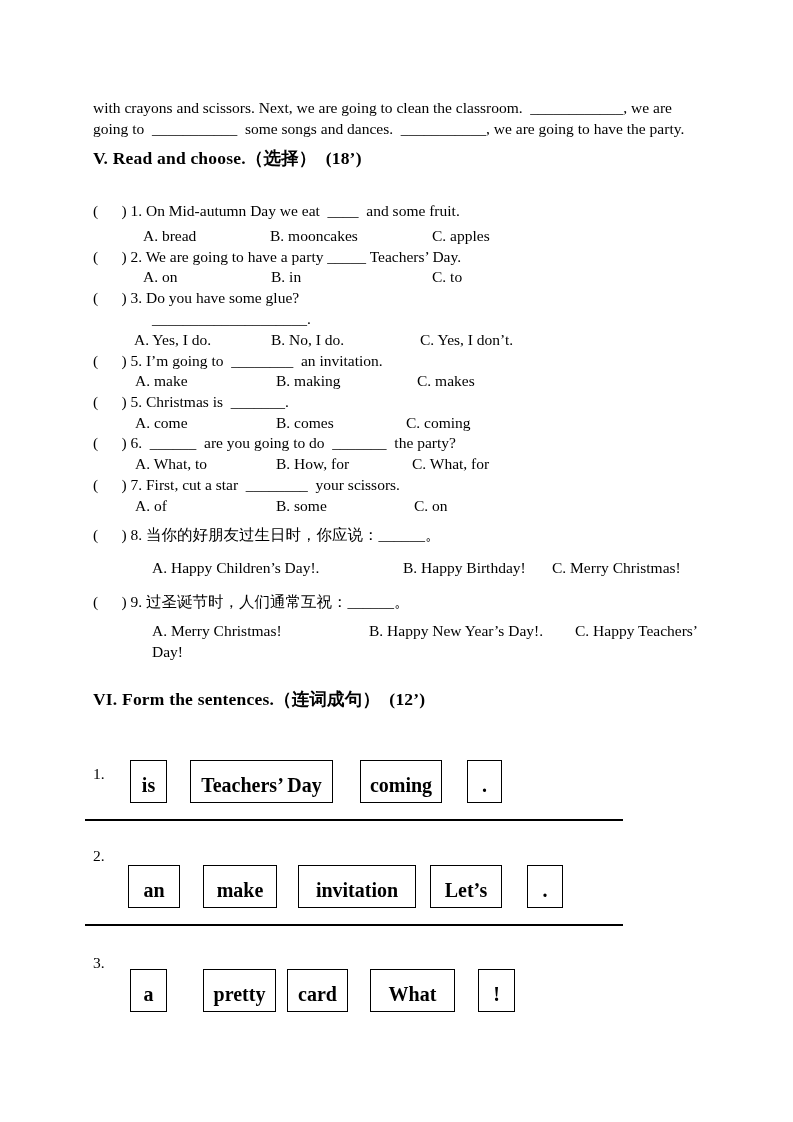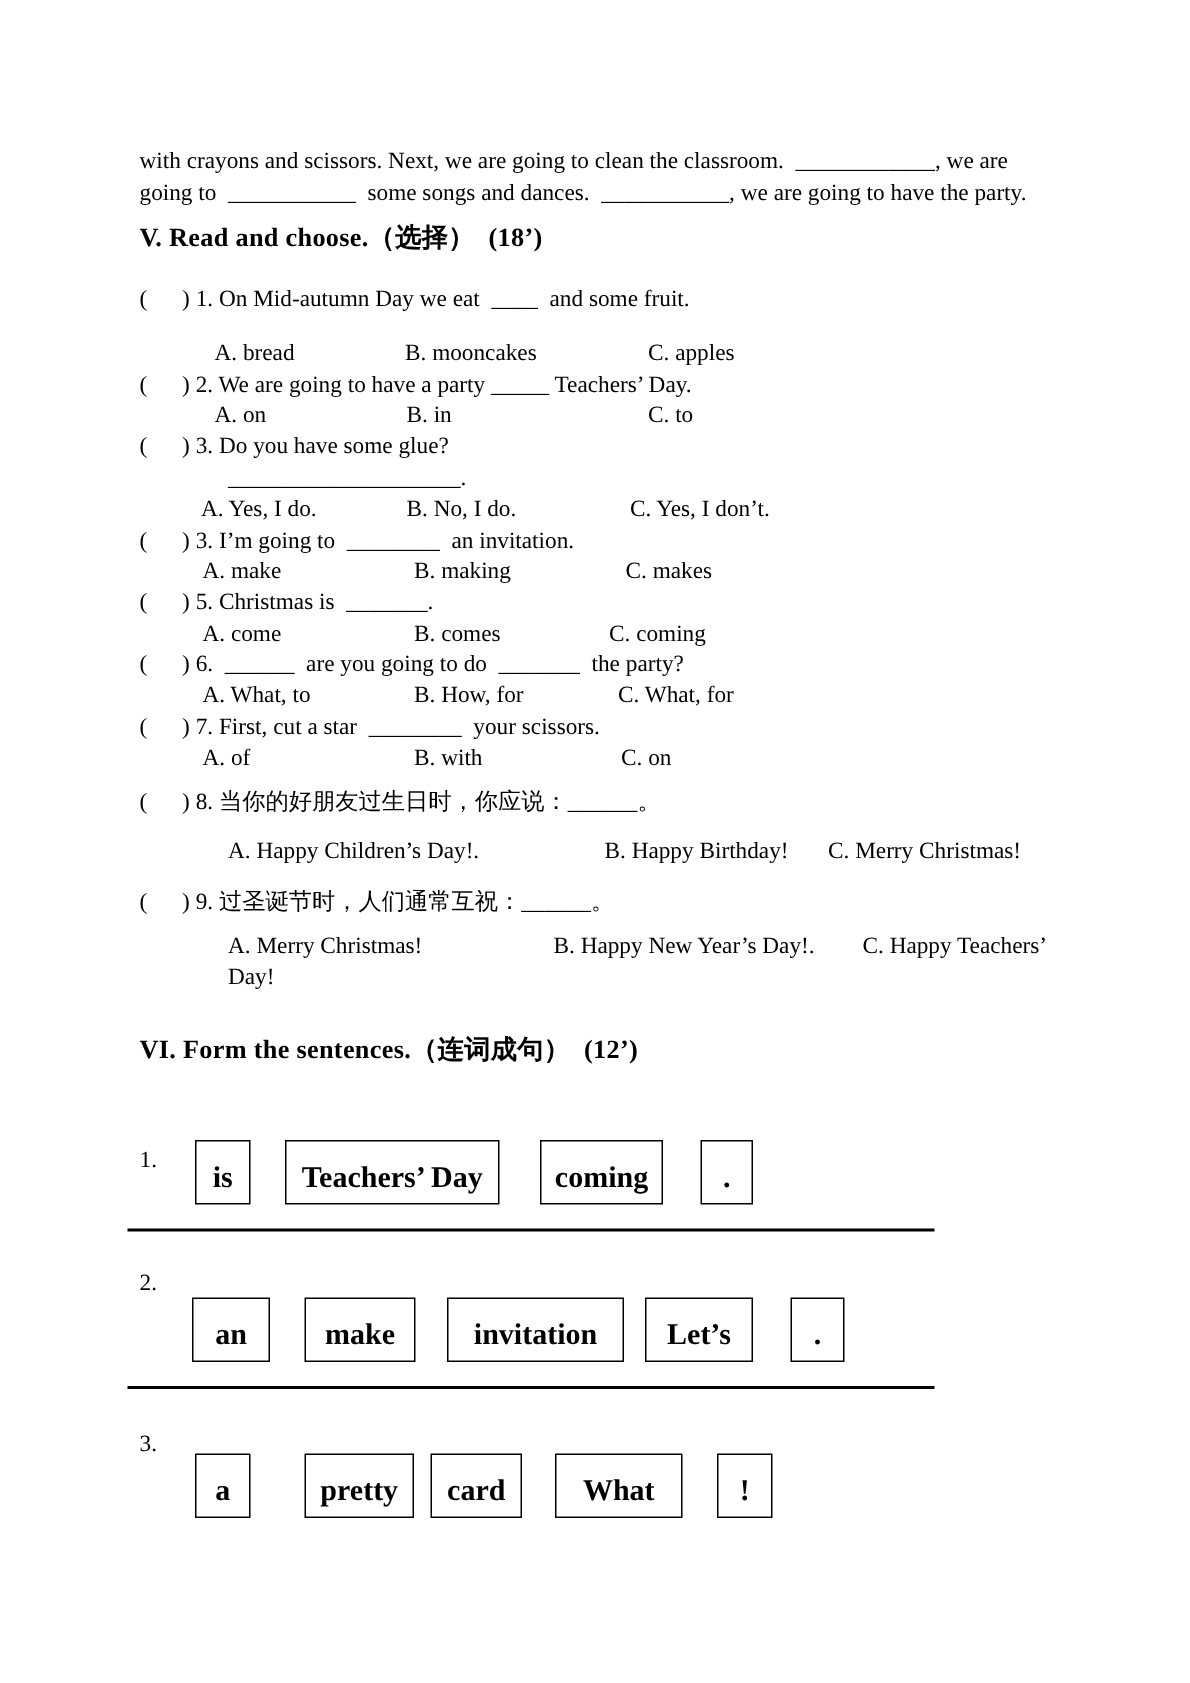--- a/index.html
+++ b/index.html
@@ -60,21 +60,21 @@
 </head>
 <body>
 
 <div class="page">
 
   <div class="line" style="top:118px">going to  ___________  some songs and dances.  ___________, we are going to have the party.</div>
   <div class="line" style="top:97px">with crayons and scissors. Next, we are going to clean the classroom.  ____________, we are</div>
 
   <div class="line heading" style="top:148px">V. Read and choose.（选择）  (18’)</div>
 
-  <div class="line" style="top:189px">(      ) 1. On Mid-autumn Day we eat  ____  and some fruit.</div>
+  <div class="line" style="top:200px">(      ) 1. On Mid-autumn Day we eat  ____  and some fruit.</div>
   <div class="optrow" style="top:225px">
     <span style="left:143px">A. bread</span>
     <span style="left:270px">B. mooncakes</span>
     <span style="left:432px">C. apples</span>
   </div>
 
   <div class="line" style="top:246px">(      ) 2. We are going to have a party _____ Teachers’ Day.</div>
   <div class="optrow" style="top:266px">
     <span style="left:143px">A. on</span>
     <span style="left:271px">B. in</span>
@@ -82,21 +82,21 @@
   </div>
 
   <div class="line" style="top:287px">(      ) 3. Do you have some glue?</div>
   <div class="line" style="top:308px; left:152px">____________________.</div>
   <div class="optrow" style="top:329px">
     <span style="left:134px">A. Yes, I do.</span>
     <span style="left:271px">B. No, I do.</span>
     <span style="left:420px">C. Yes, I don’t.</span>
   </div>
 
-  <div class="line" style="top:350px">(      ) 3. I’m going to  ________  an invitation.</div>
+  <div class="line" style="top:350px">(      ) 5. I’m going to  ________  an invitation.</div>
   <div class="optrow" style="top:370px">
     <span style="left:135px">A. make</span>
     <span style="left:276px">B. making</span>
     <span style="left:417px">C. makes</span>
   </div>
 
   <div class="line" style="top:391px">(      ) 5. Christmas is  _______.</div>
   <div class="optrow" style="top:412px">
     <span style="left:135px">A. come</span>
     <span style="left:276px">B. comes</span>
@@ -106,21 +106,21 @@
   <div class="line" style="top:432px">(      ) 6.  ______  are you going to do  _______  the party?</div>
   <div class="optrow" style="top:453px">
     <span style="left:135px">A. What, to</span>
     <span style="left:276px">B. How, for</span>
     <span style="left:412px">C. What, for</span>
   </div>
 
   <div class="line" style="top:474px">(      ) 7. First, cut a star  ________  your scissors.</div>
   <div class="optrow" style="top:495px">
     <span style="left:135px">A. of</span>
-    <span style="left:276px">B. with</span>
+    <span style="left:276px">B. some</span>
     <span style="left:414px">C. on</span>
   </div>
 
   <div class="line" style="top:524px">(      ) 8. 当你的好朋友过生日时，你应说：______。</div>
   <div class="optrow" style="top:557px">
     <span style="left:152px">A. Happy Children’s Day!.</span>
     <span style="left:403px">B. Happy Birthday!</span>
     <span style="left:552px">C. Merry Christmas!</span>
   </div>
 

